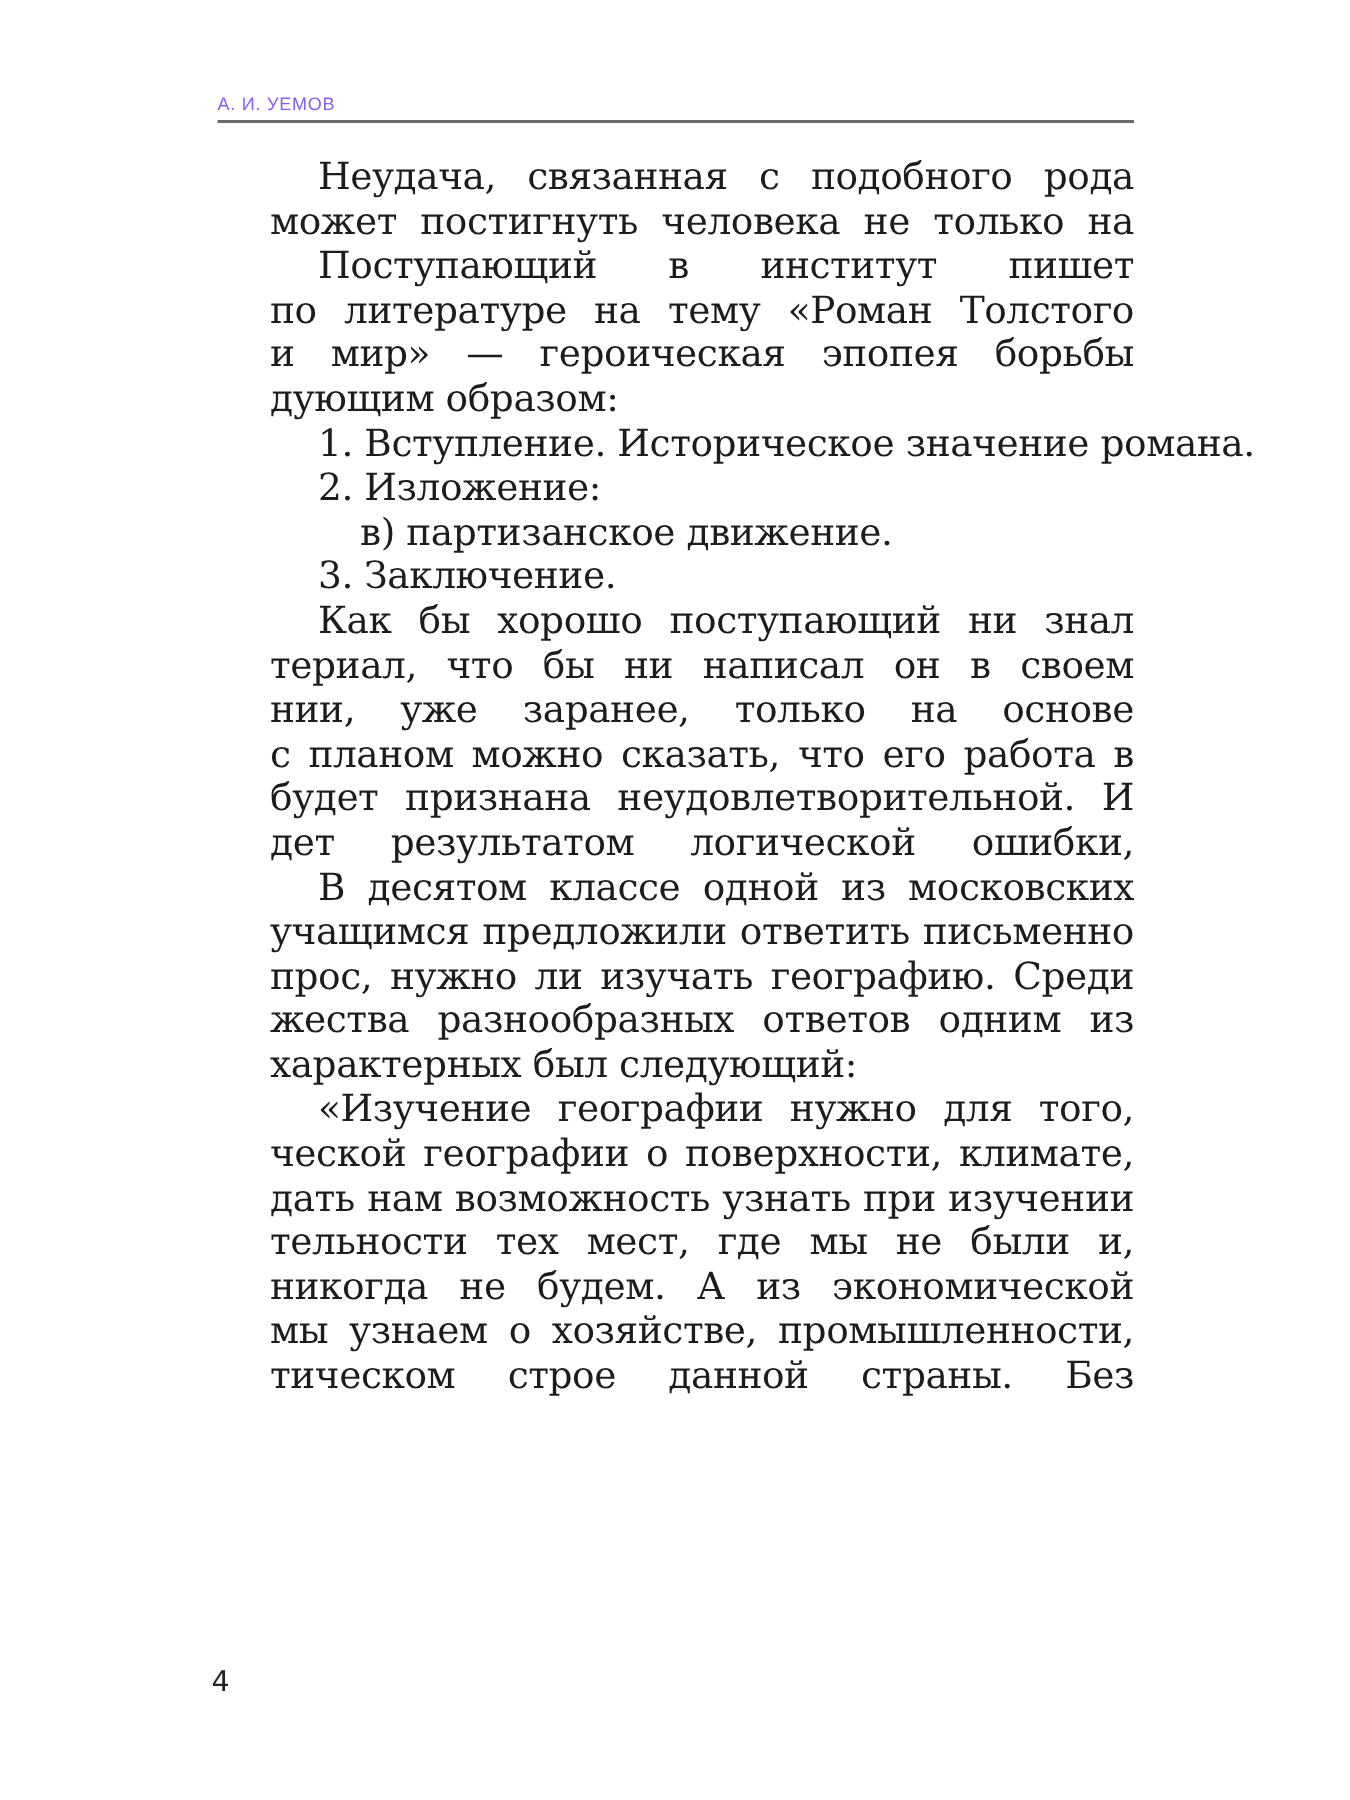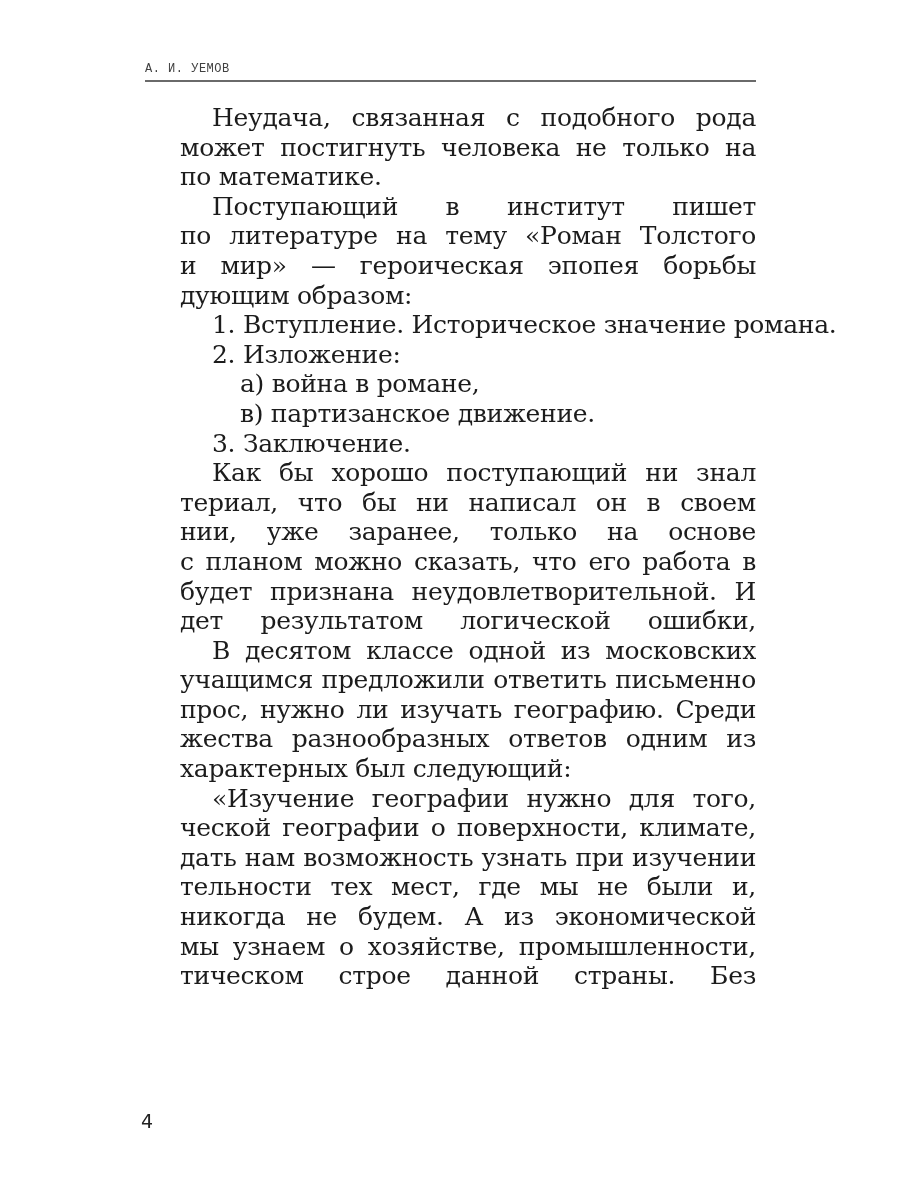--- a/index.html
+++ b/index.html
@@ -2,21 +2,21 @@
 <html><head>
   <meta charset="utf-8">
   <style>
     html, body { margin: 0; padding: 0; }
     body {
       width: 900px; height: 1200px; background: #ffffff; position: relative; overflow: hidden;
       color: #1c1c1c;
     }
     .running-head {
       position: absolute; left: 145px; top: 62px; width: 610px;
-      font-family: Liberation Mono, monospace; font-size: 12px; letter-spacing: 0.5px; color: #404040;
+      font-family: Liberation Sans, sans-serif; font-size: 12px; letter-spacing: 0.5px; color: #8b5cf6;
     }
     .head-rule {
       position: absolute; left: 145px; top: 80px; width: 611px; height: 2px; background: #6a6a6a;
     }
     .text-block {
       position: absolute; left: 180px; top: 103px; width: 576px;
       font-family: "DejaVu Serif", serif; font-size: 25px; line-height: 29.6px;
       text-align: justify; letter-spacing: -0.3px;
     }
     .line { display: block; white-space: nowrap; height: 29.6px; }
@@ -32,32 +32,30 @@
 </head>
 <body>
 
 <div class="running-head">А. И. УЕМОВ</div>
 <div class="head-rule"></div>
 
 <div class="text-block">
   <div>
     <span class="line j indent">Неудача, связанная с подобного рода ошибкой,</span>
     <span class="line j">может постигнуть человека не только на экзамене</span>
-    <span class="line">по математике.</span>
   </div>
   <div>
     <span class="line j indent">Поступающий в институт пишет сочинение</span>
     <span class="line j">по литературе на тему «Роман Толстого «Война</span>
     <span class="line j">и мир» — героическая эпопея борьбы русского на-</span>
     <span class="line">дующим образом:</span>
   </div>
   <div>
     <span class="line list1">1. Вступление. Историческое значение романа.</span>
     <span class="line list1">2. Изложение:</span>
-    <span class="line list2">а) война в романе,</span>
     <span class="line list2">в) партизанское движение.</span>
     <span class="line list1">3. Заключение.</span>
   </div>
   <div>
     <span class="line j indent">Как бы хорошо поступающий ни знал этот ма-</span>
     <span class="line j">териал, что бы ни написал он в своем сочине-</span>
     <span class="line j">нии, уже заранее, только на основе знакомства</span>
     <span class="line j">с планом можно сказать, что его работа в целом</span>
     <span class="line j">будет признана неудовлетворительной. И это бу-</span>
     <span class="line j">дет результатом логической ошибки, допущенной</span>

